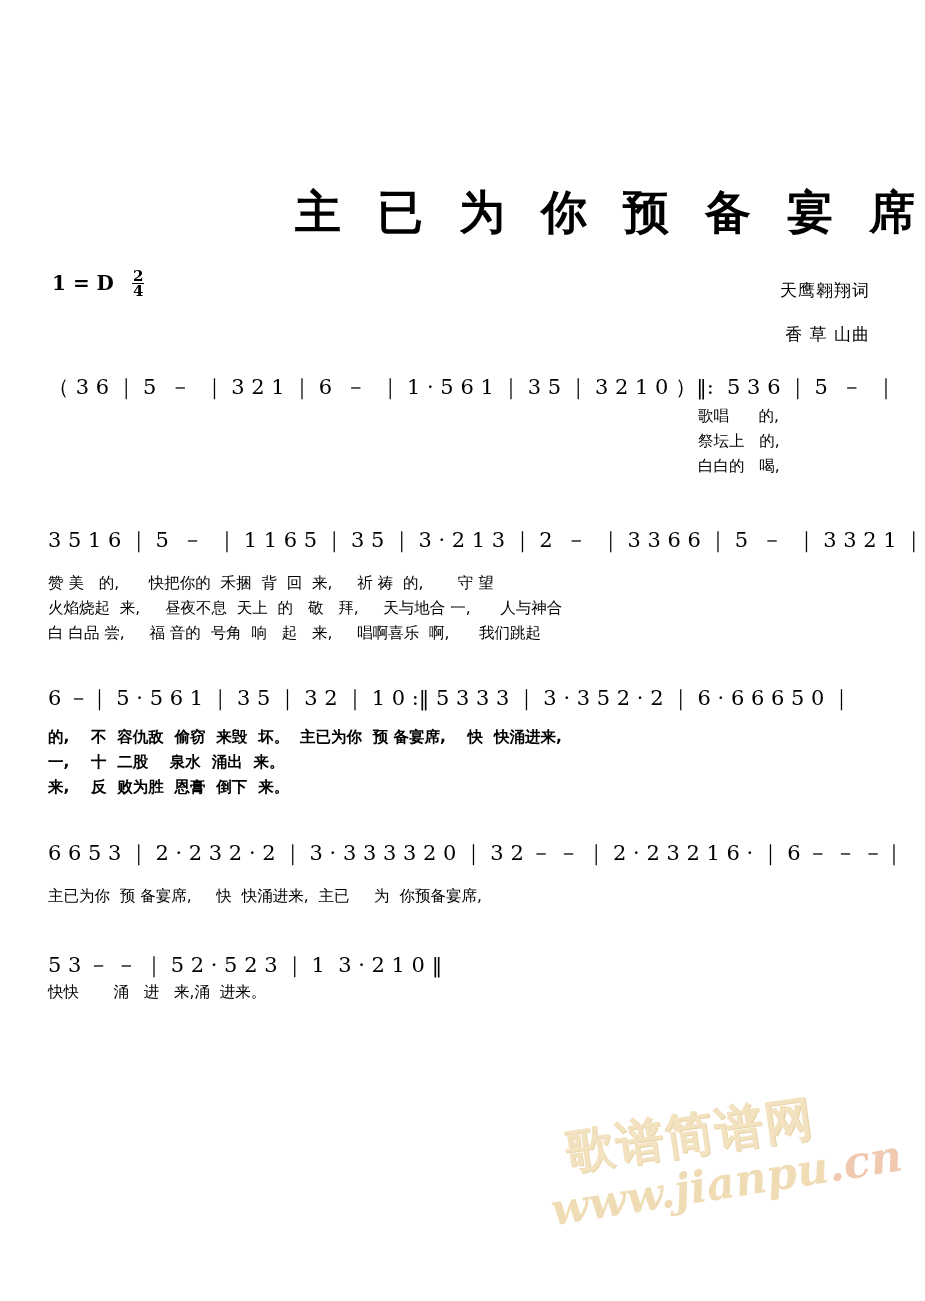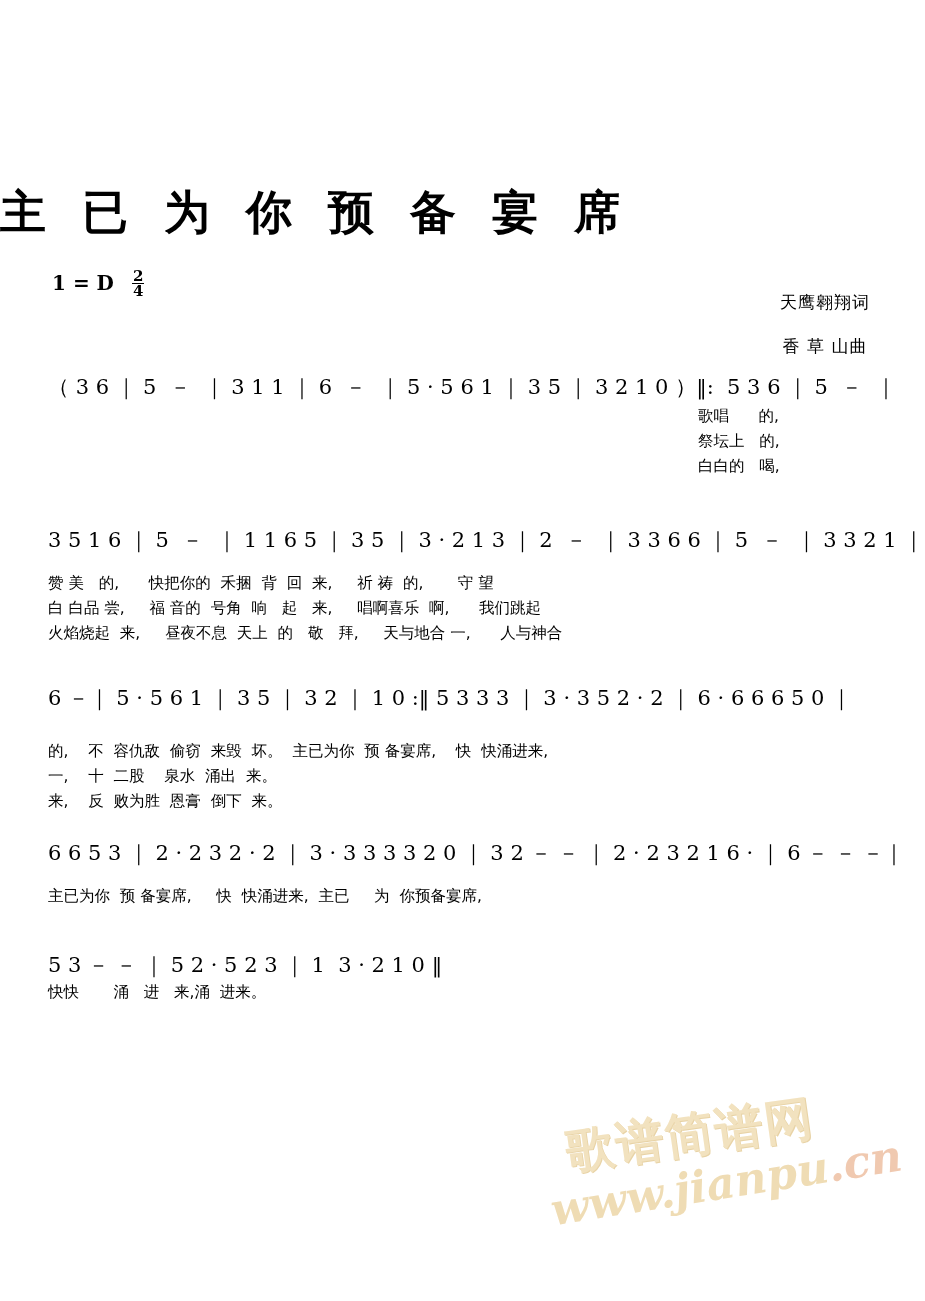--- a/index.html
+++ b/index.html
@@ -19,21 +19,21 @@
     position: absolute;
     inset: 0;
   }
 
   
   .title {
     position: absolute;
     top: 182px;
     left: 0;
     width: 925px;
-    text-align: left;
+    text-align: right;
     font-family: "DejaVu Sans", sans-serif;
     font-size: 46px;
     font-weight: bold;
     letter-spacing: 10px;
     color: #000000;
   }
 
   
   .keysig {
     position: absolute;
@@ -59,22 +59,22 @@
   }
   .keysig .frac span:first-child {
     border-bottom: 1.4px solid #000;
     padding: 0 1px;
   }
 
   
   .credits {
     position: absolute;
     right: 55px;
-    top: 280px;
-    text-align: center;
+    top: 268px;
+    text-align: right;
     font-family: "DejaVu Sans", sans-serif;
     font-size: 17px;
     line-height: 44px;
     color: #000;
   }
   .credits div { letter-spacing: 1px; white-space: nowrap; }
 
   
   .system {
     position: absolute;
@@ -97,21 +97,21 @@
     line-height: 25px;
     letter-spacing: 0px;
   }
 
   
   #sys1 { top: 372px; }
   #sys1 .lyrics { margin-top: 2px; margin-left: 650px; }
   #sys2 { top: 525px; }
   #sys2 .lyrics { margin-top: 16px; }
   #sys3 { top: 683px; }
-  #sys3 .lyrics { margin-top: 26px; }
+  #sys3 .lyrics { margin-top: 12px; font-weight: bold; }
   #sys4 { top: 838px; }
   #sys4 .lyrics { margin-top: 16px; }
   #sys5 { top: 950px; }
   #sys5 .lyrics { }
 
   
   .watermark {
     position: absolute;
     left: 545px;
     top: 1095px;
@@ -161,34 +161,34 @@
       <span>4</span>
     </span>
   </div>
 
   <div class="credits">
     <div>天鹰翱翔词</div>
     <div>香 草 山曲</div>
   </div>
 
   <div class="system" id="sys1">
-    <div class="notes">（ 3 6 ｜ 5  －  ｜ 3 1 1 ｜ 6  －  ｜ 5 · 5 6 1 ｜ 3 5 ｜ 3 2 1 0 ）‖:  5 3 6 ｜ 5  －  ｜</div>
+    <div class="notes">（ 3 6 ｜ 5  －  ｜ 3 2 1 ｜ 6  －  ｜ 1 · 5 6 1 ｜ 3 5 ｜ 3 2 1 0 ）‖:  5 3 6 ｜ 5  －  ｜</div>
     <div class="lyrics">
       <div class="lyricline">歌唱      的,</div>
       <div class="lyricline">祭坛上   的,</div>
       <div class="lyricline">白白的   喝,</div>
     </div>
   </div>
 
   <div class="system" id="sys2">
     <div class="notes">3 5 1 6 ｜ 5  －  ｜ 1 1 6 5 ｜ 3 5 ｜ 3 · 2 1 3 ｜ 2  －  ｜ 3 3 6 6 ｜ 5  －  ｜ 3 3 2 1 ｜</div>
     <div class="lyrics">
       <div class="lyricline">赞 美   的,      快把你的  禾捆  背  回  来,     祈 祷  的,       守 望</div>
+      <div class="lyricline">火焰烧起  来,     昼夜不息  天上  的   敬   拜,     天与地合 一,      人与神合</div>
       <div class="lyricline">白 白品 尝,     福 音的  号角  响   起   来,     唱啊喜乐  啊,      我们跳起</div>
-      <div class="lyricline">火焰烧起  来,     昼夜不息  天上  的   敬   拜,     天与地合 一,      人与神合</div>
     </div>
   </div>
 
   <div class="system" id="sys3">
     <div class="notes">6 －｜ 5 · 5 6 1 ｜ 3 5 ｜ 3 2 ｜ 1 0 :‖ 5 3 3 3 ｜ 3 · 3 5 2 · 2 ｜ 6 · 6 6 6 5 0 ｜</div>
     <div class="lyrics">
       <div class="lyricline">的,    不  容仇敌  偷窃  来毁  坏。  主已为你  预 备宴席,    快  快涌进来,</div>
       <div class="lyricline">一,    十  二股    泉水  涌出  来。</div>
       <div class="lyricline">来,    反  败为胜  恩膏  倒下  来。</div>
     </div>

